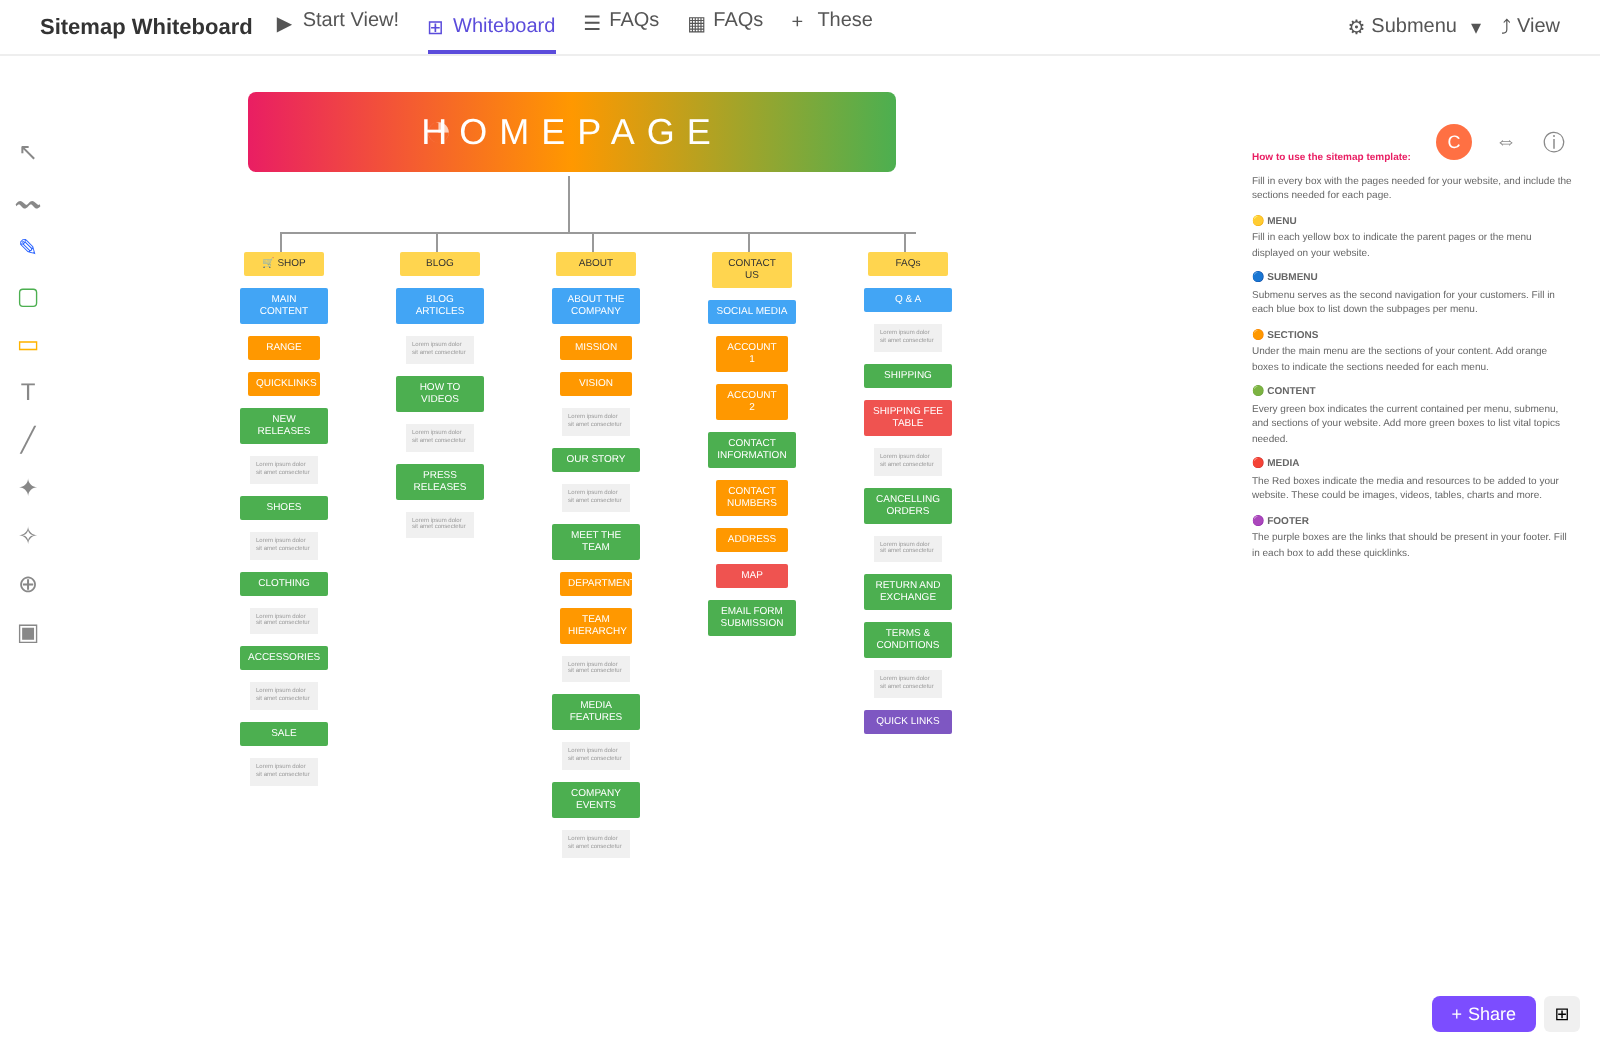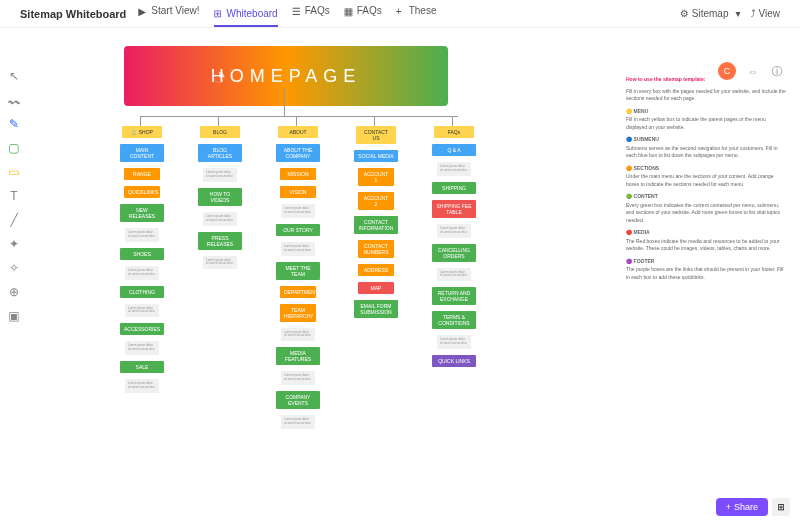--- a/index.html
+++ b/index.html
@@ -10,21 +10,21 @@
 .tab{display:flex;align-items:center;gap:3px;cursor:pointer;padding-bottom:6px}
 .tab.active{color:#5b4cdb;border-bottom:2px solid #5b4cdb;margin-bottom:-7px}
 .tab .ico{width:10px;height:10px;display:inline-block}
 .spacer{flex:1}
 .right{display:flex;gap:10px;align-items:center}
 .btn-auto{display:flex;align-items:center;gap:3px}
 .main{position:relative;height:498px;display:flex}
 .sidebar{width:28px;display:flex;flex-direction:column;gap:8px;padding:40px 6px 6px 6px;align-items:center}
 .sidebar .tool{width:16px;height:16px;display:flex;align-items:center;justify-content:center;cursor:pointer;font-size:12px;color:#888}
 .canvas{flex:1;position:relative;overflow:hidden}
-.homepage{position:absolute;left:96px;top:18px;width:324px;height:60px;background:linear-gradient(90deg,#e91e63,#ff9800,#4caf50);border-radius:4px;display:flex;align-items:center;justify-content:center;color:#fff;font-size:18px;letter-spacing:6px;font-weight:300}
+.homepage{position:absolute;left:96px;top:18px;width:324px;height:40px;background:linear-gradient(90deg,#e91e63,#ff9800,#4caf50);border-radius:4px;display:flex;align-items:center;justify-content:center;color:#fff;font-size:18px;letter-spacing:6px;font-weight:300}
 .homepage::before{content:"◔";position:absolute;left:88px;font-size:24px;color:rgba(255,255,255,0.7)}
 .col{position:absolute;display:flex;flex-direction:column;align-items:center;gap:6px}
 .box{font-size:5px;text-align:center;padding:3px 4px;border-radius:1px;line-height:1.2}
 .yellow{background:#ffd54f;color:#333}
 .blue{background:#42a5f5;color:#fff}
 .orange{background:#ff9800;color:#fff}
 .green{background:#4caf50;color:#fff}
 .red{background:#ef5350;color:#fff}
 .purple{background:#7e57c2;color:#fff}
 .note{background:#f0f0f0;color:#999;font-size:3px;width:34px;padding:3px;text-align:left;line-height:1.3}
@@ -68,21 +68,21 @@
       </div>
     <div class="tab">
         <span class="ico">+</span>
         <span>These</span>
       </div>
   </div>
   <div class="spacer"></div>
   <div class="right">
     <div class="btn-auto">
         <span>⚙</span>
-        <span>Sitemap</span>
+        <span>Submenu</span>
         <span style="margin-left:4px">▾</span>
       </div>
     <div style="display:flex;gap:3px">
         <span>⤴</span>
         <span>View</span>
       </div>
   </div>
 </div>
 
 <div class="main">

